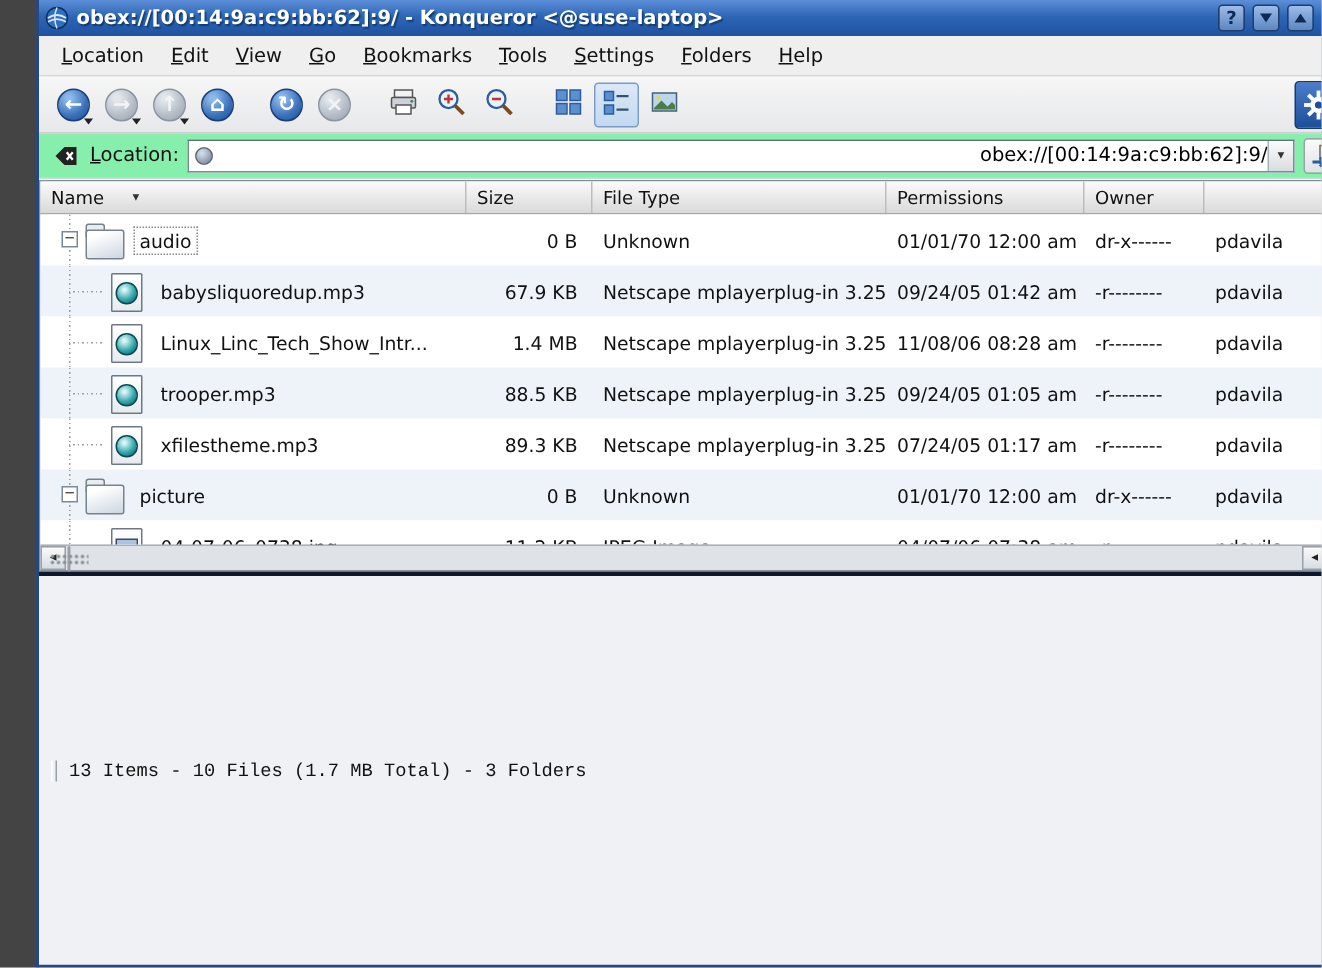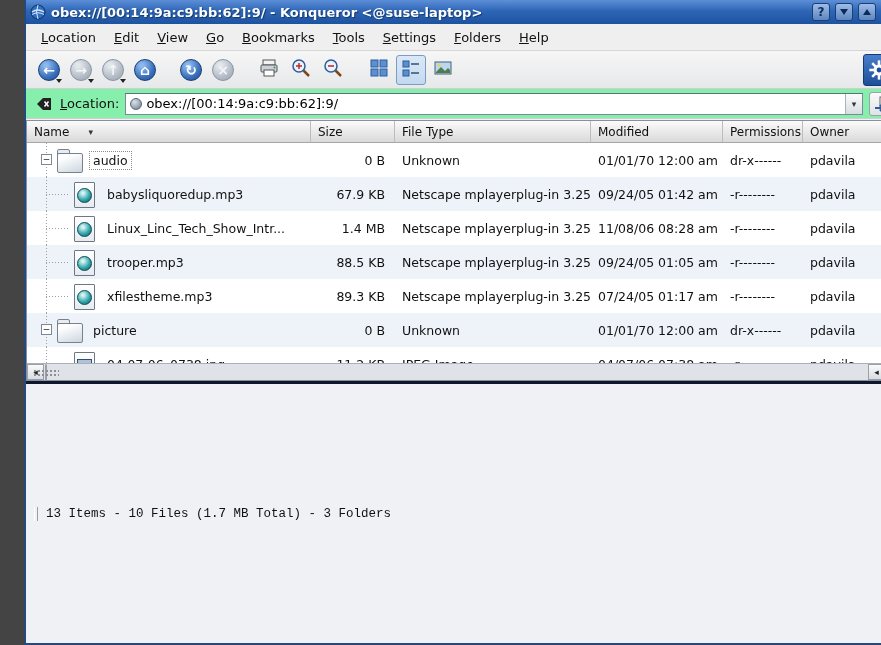--- a/index.html
+++ b/index.html
@@ -48,21 +48,21 @@
   .locbar{height:30px;flex:0 0 auto;display:flex;align-items:center;gap:6px;background:#86efac;
     border-bottom:1px solid #d0d0d0;padding:0 8px;}
   .loc-clear{width:20px;height:20px;display:flex;align-items:center;justify-content:center;}
   .loc-label{font-size:13px;}
   .loc-label::first-letter{text-decoration:underline;}
   .loc-combo{flex:1;height:22px;display:flex;align-items:center;background:#fff;
     border:1px solid #7a8a99;border-top-color:#5f6f7e;}
   .proto-icon{width:12px;height:12px;border-radius:50%;margin:0 4px 0 4px;flex:0 0 auto;
     background:radial-gradient(circle at 35% 30%,#cfd9e4 10%,#8c9aa9 70%,#6a7888 100%);border:1px solid #5b6875;}
   .loc-input{flex:1;border:none;outline:none;font-family:"DejaVu Sans","Liberation Sans",sans-serif;
-    font-size:13px;height:18px;background:transparent;}
+    font-size:13px;height:18px;background:transparent;text-align:right;}
   .combo-arrow{width:17px;height:20px;flex:0 0 auto;display:flex;align-items:center;justify-content:center;
     background:linear-gradient(#fbfbfb,#d9dde2);border-left:1px solid #aab2ba;font-size:9px;color:#333;}
   .go-btn{width:26px;height:24px;display:flex;align-items:center;justify-content:center;
     background:linear-gradient(#fafafa,#dfe2e6);border:1px solid #9aa2ab;border-radius:3px;}
 
   
   .view{flex:1;display:flex;flex-direction:column;background:#fff;border:1px solid #85919d;margin:1px 0 0 0;min-height:0;}
   .grid-cols{display:grid;grid-template-columns:284px 84px 196px 132px 80px 1fr;}
   .lheader{height:22px;flex:0 0 auto;background:linear-gradient(#fbfbfb,#d9d9d9);border-bottom:1px solid #a6a6a6;}
   .hcell{display:flex;align-items:center;gap:19px;padding:0 7px;font-size:12px;border-right:1px solid #bdbdbd;
@@ -283,21 +283,20 @@
   </div>
 
   <div class="view">
     <div class="lheader grid-cols">
       <div class="hcell">
         <span>Name</span>
         <span class="sort-arrow">▾</span>
       </div>
       <div class="hcell">Size</div>
       <div class="hcell">File Type</div>
-      <div class="hcell">Modified</div>
       <div class="hcell">Permissions</div>
       <div class="hcell">Owner</div>
     </div>
 
     <div class="list-body">
         <div class="frow grid-cols even lvl0 ficon-folder">
     <div class="cell name">
       <span class="tree-v"></span>
 
       <span class="expander">−</span>

